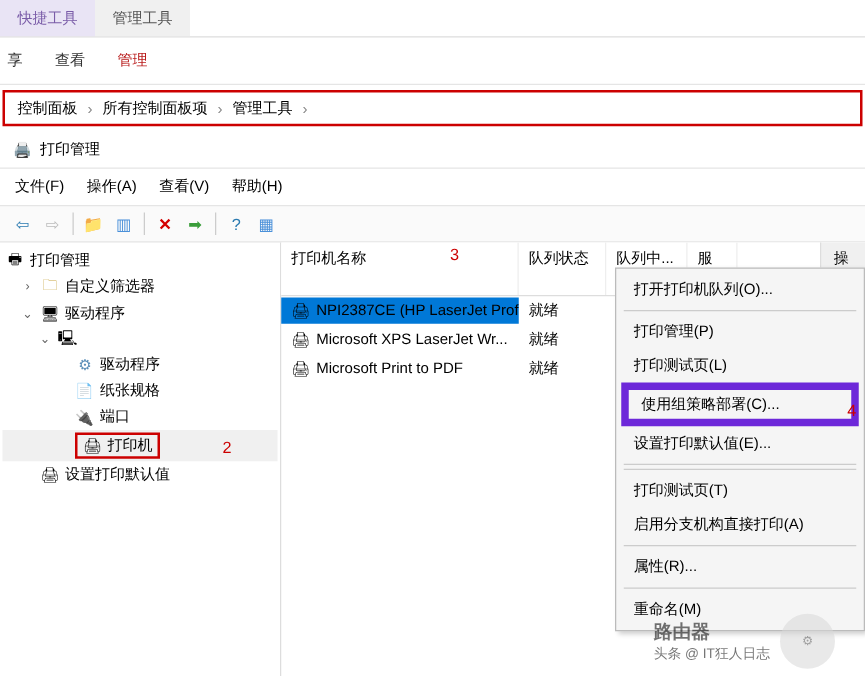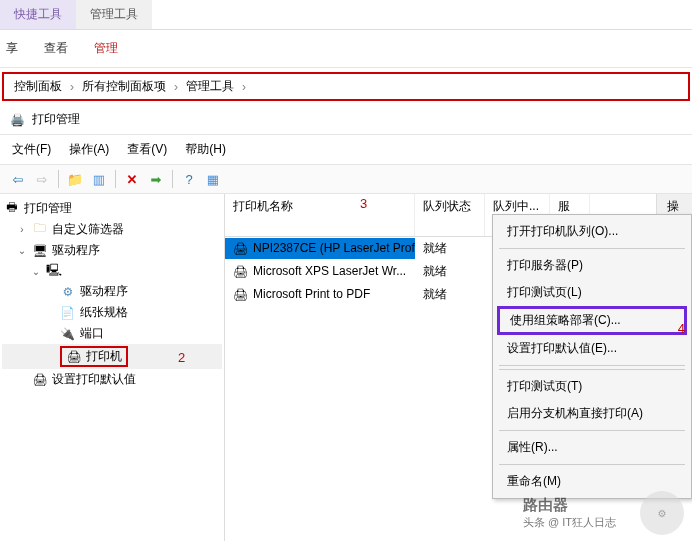--- a/index.html
+++ b/index.html
@@ -29,23 +29,23 @@
 .cols{display:flex;background:#fff;border-bottom:1px solid #ddd;position:relative}
 .col{padding:4px 8px;border-right:1px solid #eee;font-size:12px}
 .rows{flex:1}
 .row{display:flex;align-items:center}
 .cell{padding:3px 8px;white-space:nowrap;overflow:hidden}
 .row.sel .cell.name{background:#0078d7;color:#fff}
 .pricon{width:16px;height:14px;display:inline-block;margin-right:4px;vertical-align:middle}
 .ctxmenu{position:absolute;right:0;top:20px;width:200px;background:#f5f5f5;border:1px solid #bbb;box-shadow:2px 2px 4px rgba(0,0,0,0.2);padding:3px 0}
 .mitem{padding:5px 14px;white-space:nowrap}
 .msep{height:1px;background:#ccc;margin:3px 6px}
-.mitem.boxed{border:3px solid #6d28d9;margin:0 4px;padding:3px 10px}
+.mitem.boxed{border:6px solid #6d28d9;margin:0 4px;padding:3px 10px}
 .actions-hdr{position:absolute;right:0;top:0;background:#f0f0f0;border-left:1px solid #ddd;border-bottom:1px solid #ddd;padding:4px 10px;width:36px}
-.watermark{position:absolute;right:8px;bottom:6px;display:flex;align-items:center;gap:24px;opacity:.55}
+.watermark{position:absolute;right:24px;bottom:6px;display:flex;align-items:center;gap:8px;opacity:.55}
 .wm-circle{width:44px;height:44px;border-radius:50%;background:#d8d8d8;display:flex;align-items:center;justify-content:center;font-size:10px;color:#555}
 .wm-text{text-align:left;color:#555}
 .red-box-printer{border:2px solid #c00;padding:0 4px;display:inline-flex;align-items:center;gap:4px}
 </style>
 </head>
 <body>
 
 <div class="ribbon-tabs">
   <div class="ribbon-tab active">快捷工具</div>
   <div class="ribbon-tab">管理工具</div>
@@ -163,21 +163,21 @@
       </div>
       <div class="row">
         <div class="cell" style="width:190px"><span class="pricon">🖨</span><span>Microsoft Print to PDF</span></div>
         <div class="cell" style="width:70px">就绪</div>
       </div>
     </div>
 
     <div class="ctxmenu">
       <div class="mitem">打开打印机队列(O)...</div>
       <div class="msep"></div>
-      <div class="mitem">打印服务器(P)</div>
+      <div class="mitem">打印管理(P)</div>
       <div class="mitem">打印测试页(L)</div>
       <div class="mitem boxed">使用组策略部署(C)...</div>
       <span class="annotation" style="right:6px;top:106px">4</span>
       <div class="mitem">设置打印默认值(E)...</div>
       <div class="msep"></div>
       <div class="msep"></div>
       <div class="mitem">打印测试页(T)</div>
       <div class="mitem">启用分支机构直接打印(A)</div>
       <div class="msep"></div>
       <div class="mitem">属性(R)...</div>

